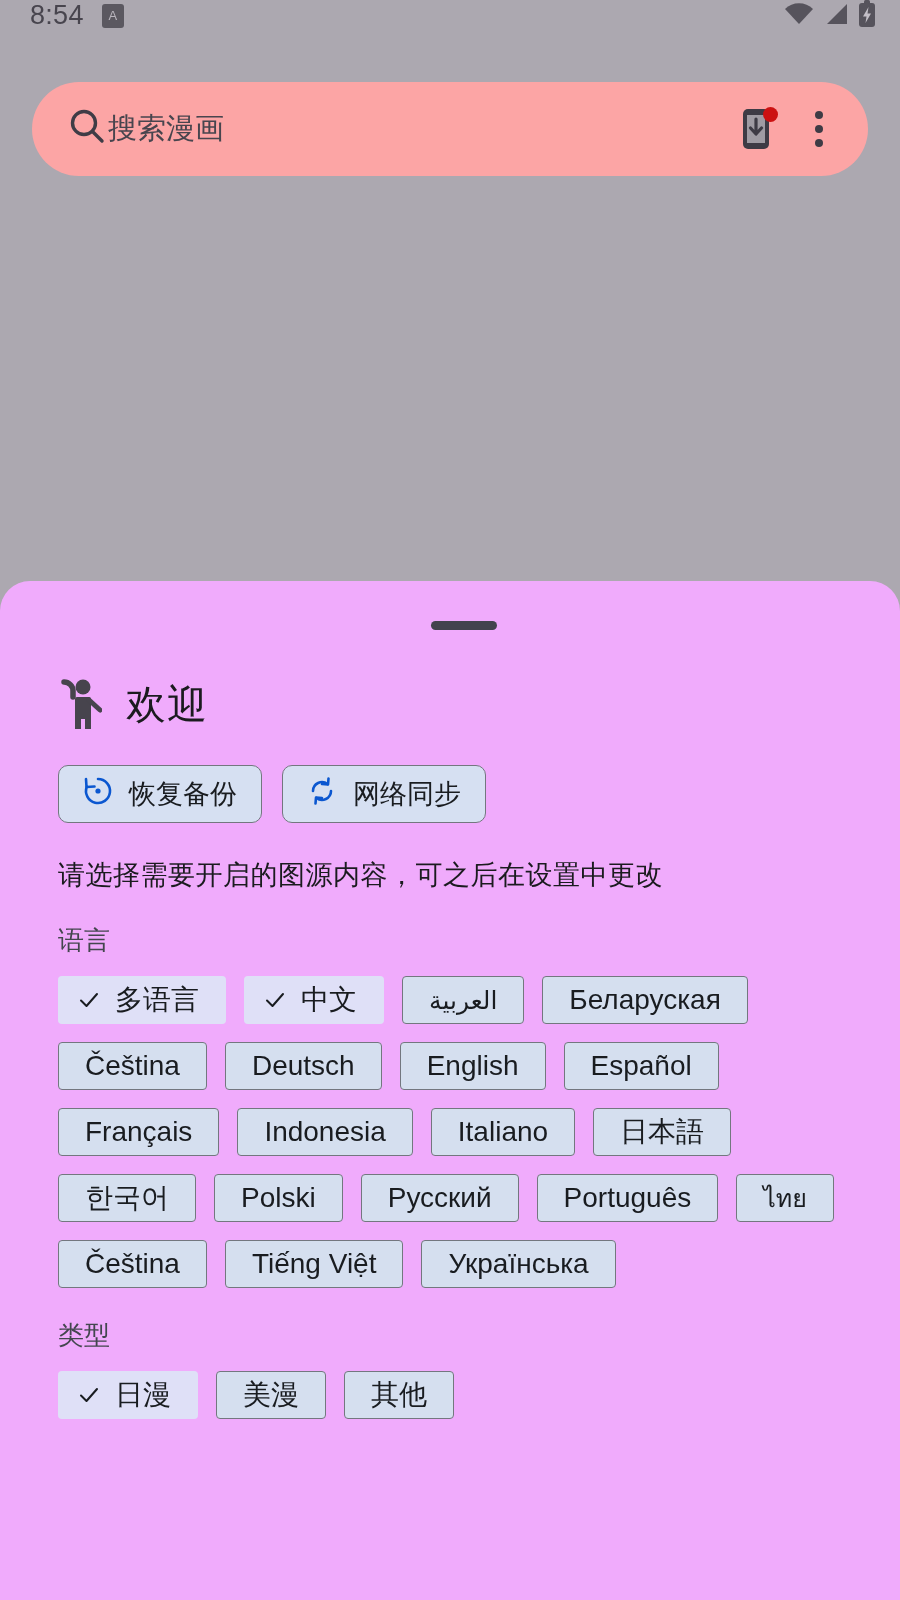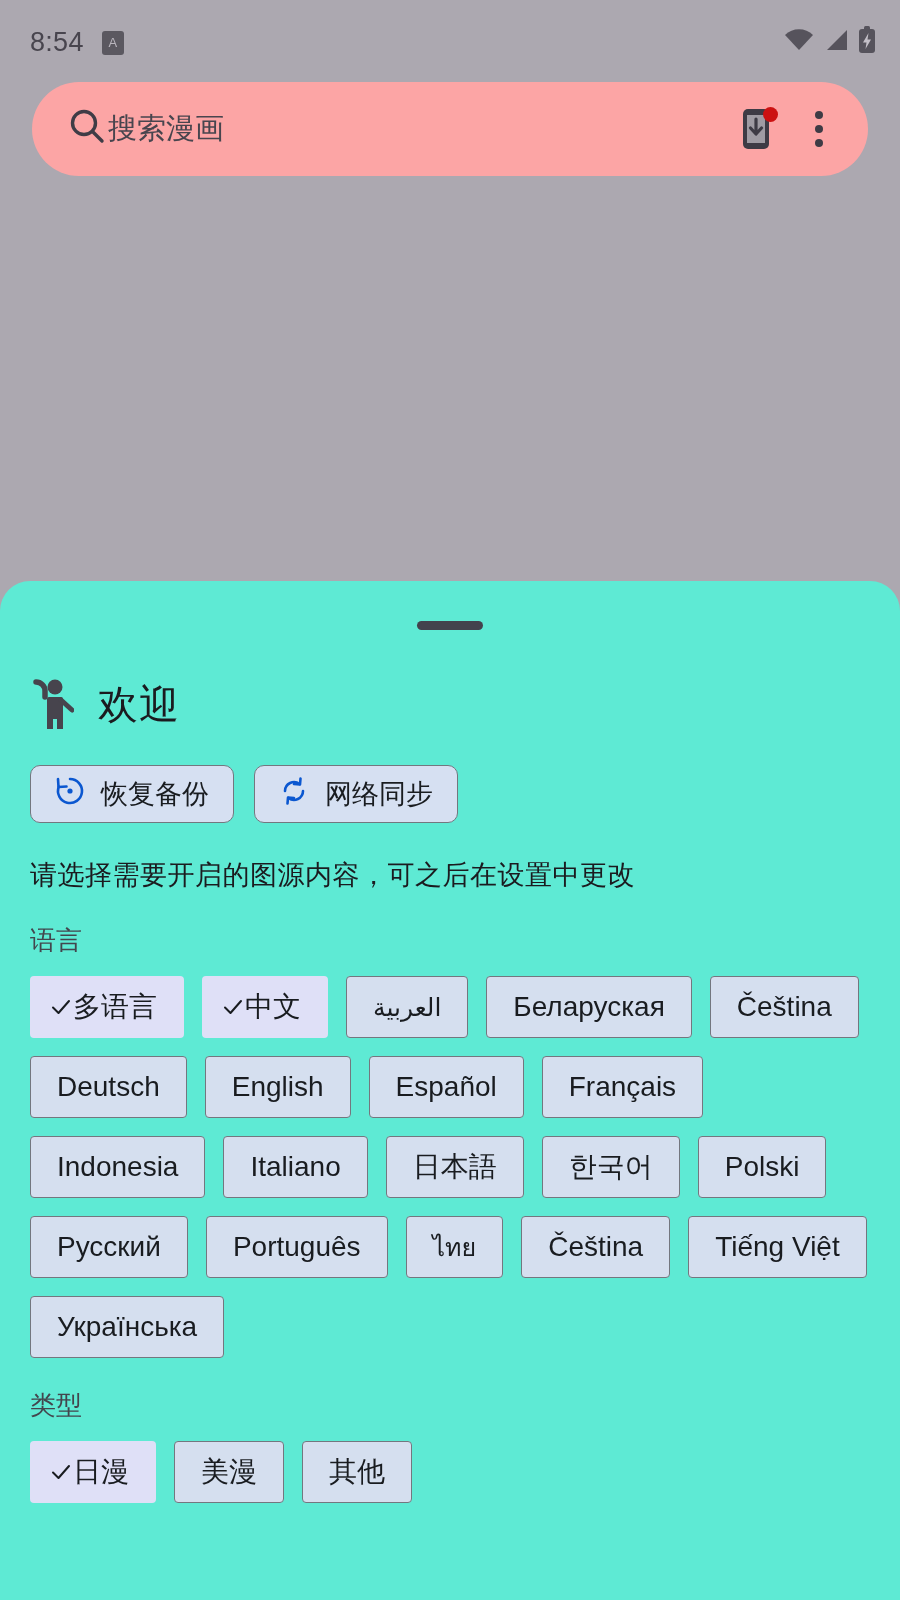--- a/index.html
+++ b/index.html
@@ -12,21 +12,21 @@
 
   
   #backdrop {
     position: absolute; inset: 0;
     background: #aca8b0;
   }
 
   
   #status-bar {
     height: 58px;
-    display: flex; align-items: flex-end; justify-content: space-between;
+    display: flex; align-items: flex-start; justify-content: space-between;
     padding: 0 24px 0 30px;
     color: #4a4750;
   }
   .status-left { display: flex; align-items: center; gap: 18px; }
   #status-clock { font-size: 27px; color: #48454e; letter-spacing: .3px; }
   .badge-icon {
     width: 22px; height: 24px; border-radius: 3px;
     background: #5b5860; color: #b9b5bd;
     font-size: 13px; line-height: 24px; text-align: center;
     font-family: "Liberation Sans", sans-serif;
@@ -47,23 +47,24 @@
   #download-badge {
     position: absolute; top: 9px; right: 10px;
     width: 15px; height: 15px; border-radius: 50%;
     background: #cc1111;
   }
   .kebab-dot { width: 8px; height: 8px; border-radius: 50%; background: #3e3b45; margin: 3px 0; }
 
   
   #bottom-sheet {
     position: absolute; left: 0; right: 0; bottom: 0; top: 581px;
-    background: #5eead4;
+    background: #f0abfc;
     border-radius: 30px 30px 0 0;
     overflow: hidden;
+    padding-left: 28px;
   }
   #drag-handle {
     width: 66px; height: 9px; border-radius: 5px;
     background: #43434d;
     margin: 40px auto 0 auto;
   }
 
   #sheet-body { padding: 0 30px; }
 
   #welcome-row {
@@ -87,22 +88,22 @@
     font-size: 27px; color: #1b1b1f; letter-spacing: .5px;
   }
 
   .section-label {
     font-size: 26px; color: #43464e;
     margin-top: 30px; margin-bottom: 4px;
   }
 
   .chip-grid { display: flex; flex-wrap: wrap; gap: 18px 18px; margin-top: 18px; }
   .chip {
-    display: flex; align-items: center; 
-    height: 62px; padding: 0 26px;
+    display: flex; align-items: center; gap: 14px;
+    height: 48px; padding: 0 26px;
     border-radius: 4px;
     font-size: 28px; color: #191c20;
     border: 1px solid #73777f;
     background: #d5dfef;
     white-space: nowrap;
   }
   .chip.selected {
     border: 1px solid transparent;
     background: #dfe0f7;
     padding-left: 18px;

